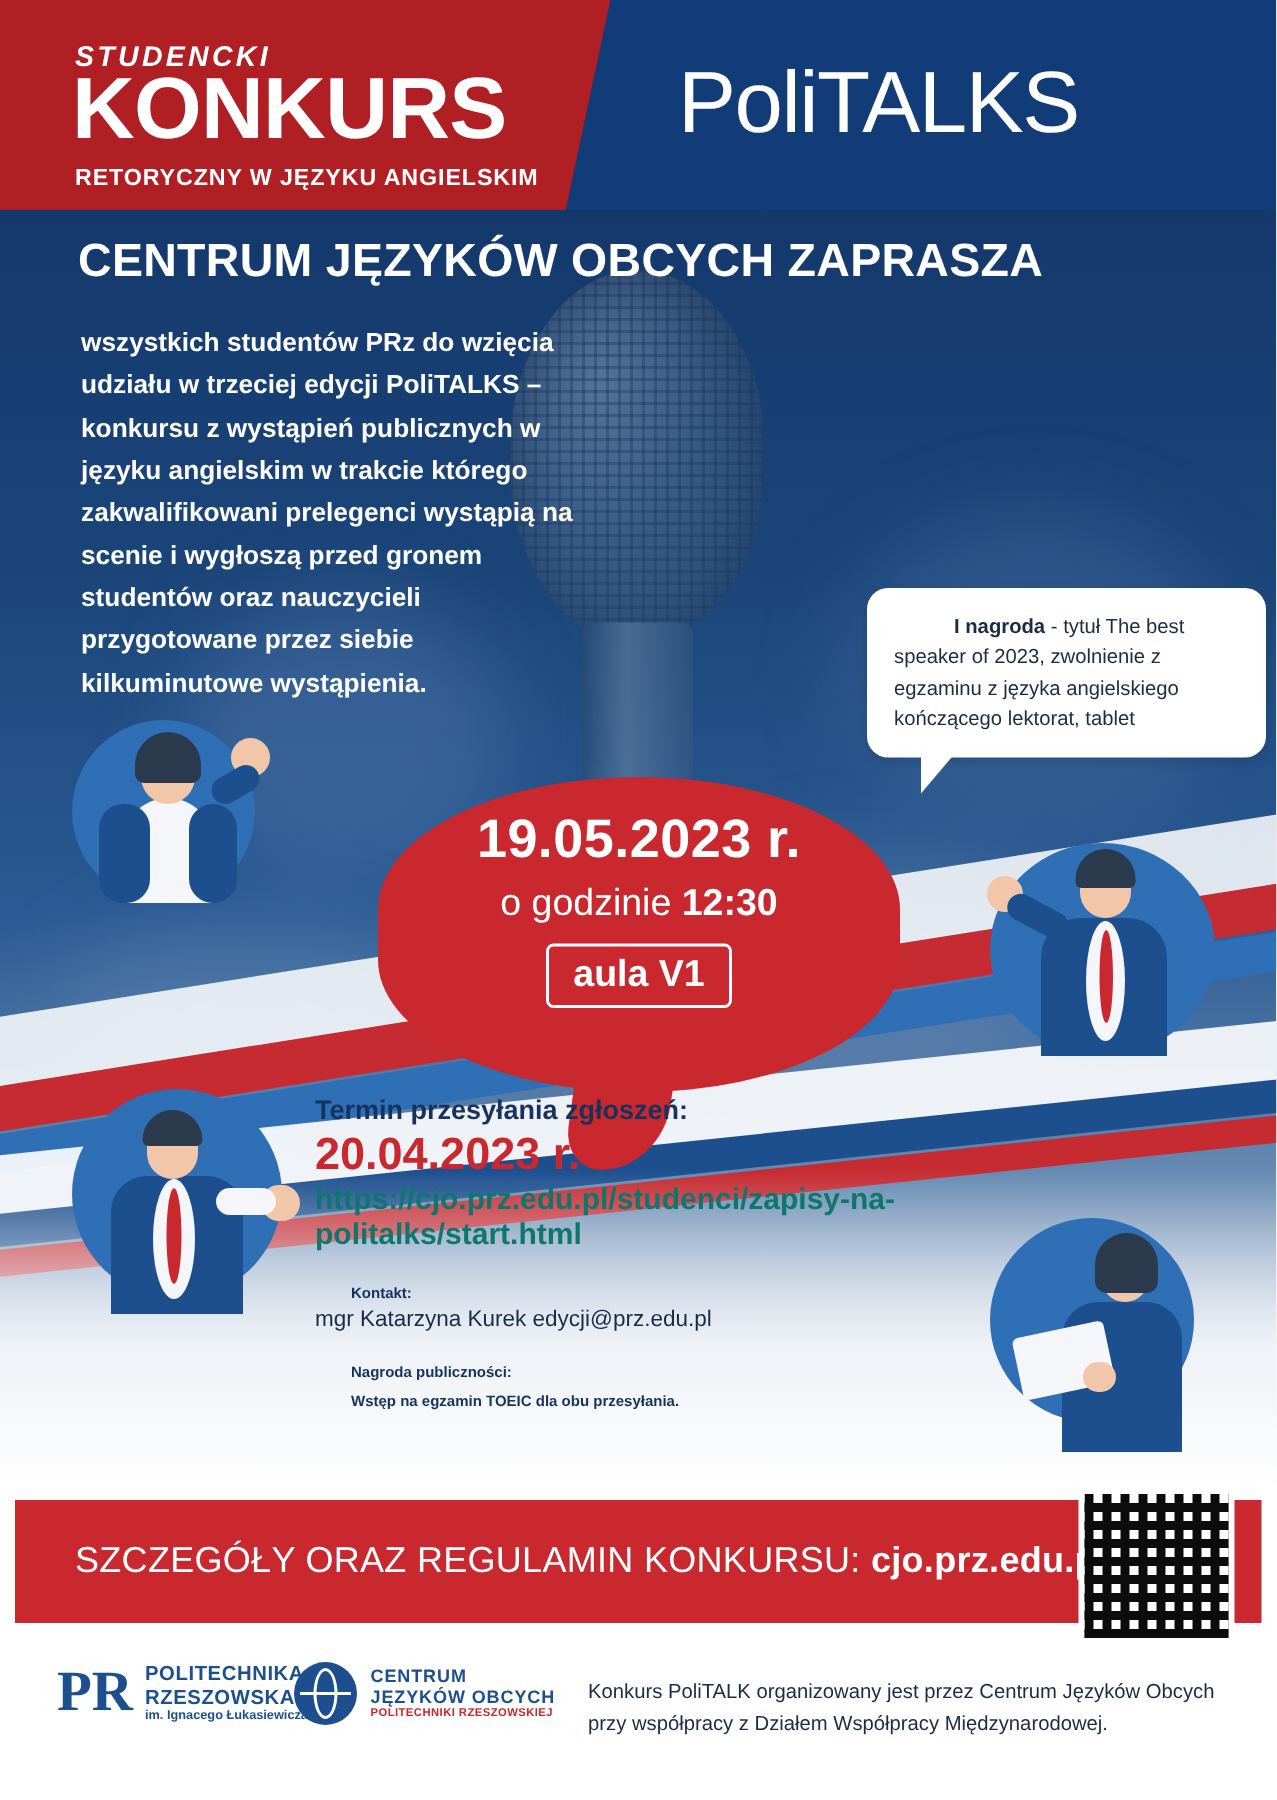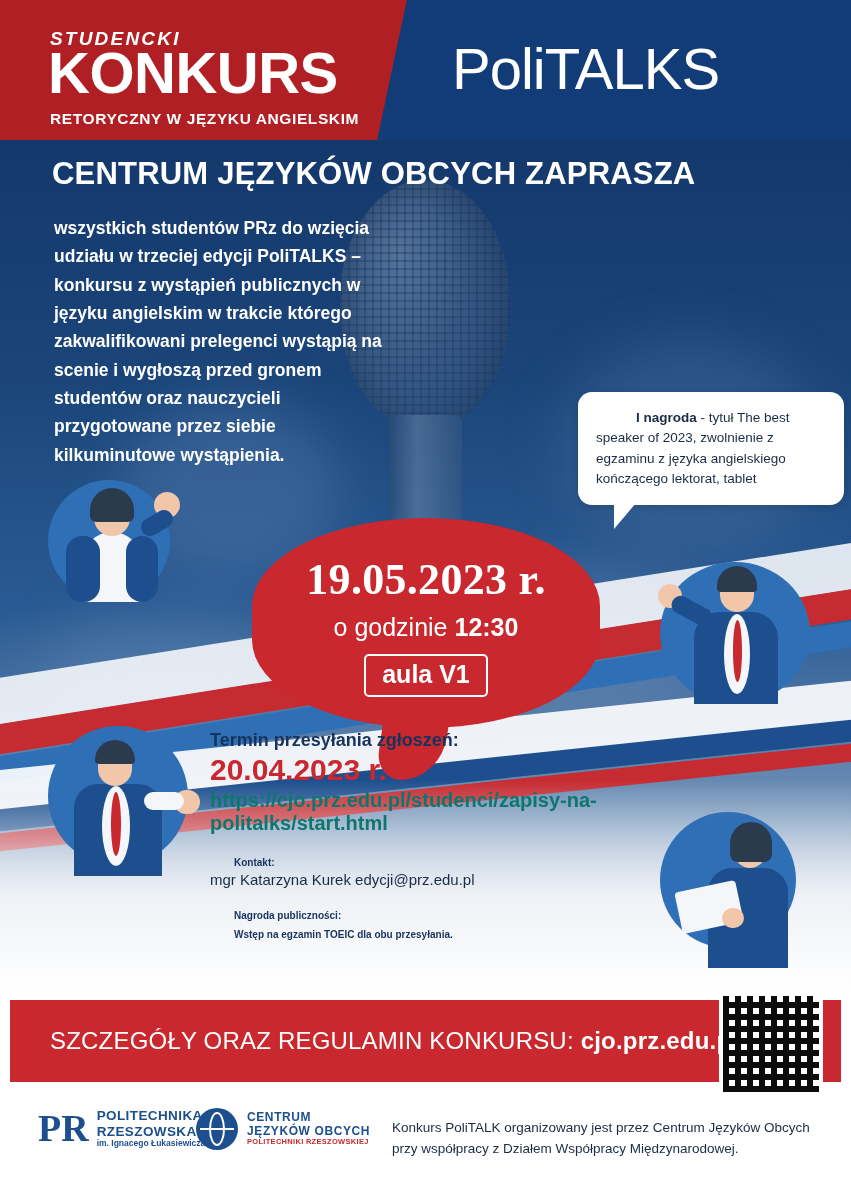--- a/index.html
+++ b/index.html
@@ -208,26 +208,25 @@
     content: "";
     position: absolute;
     left: 128px; bottom: -52px;
     width: 66px; height: 72px;
     background: #c8282e;
     border-radius: 0 0 60% 40%;
     transform: skewX(-8deg);
   }
   .br-date {
     position: relative;
-    margin-top: 36px;
-    font-size: 44px;
+    margin-top: 20px;
+    font-size: 36px;
     font-weight: bold;
     letter-spacing: 0.3px;
     z-index: 2;
-    font-family: Liberation Serif, serif;
   }
   .br-time {
     position: relative;
     margin-top: 8px;
     font-size: 25px;
     z-index: 2;
   }
   .br-time b { font-weight: bold; }
   .br-aula {
     position: relative;

